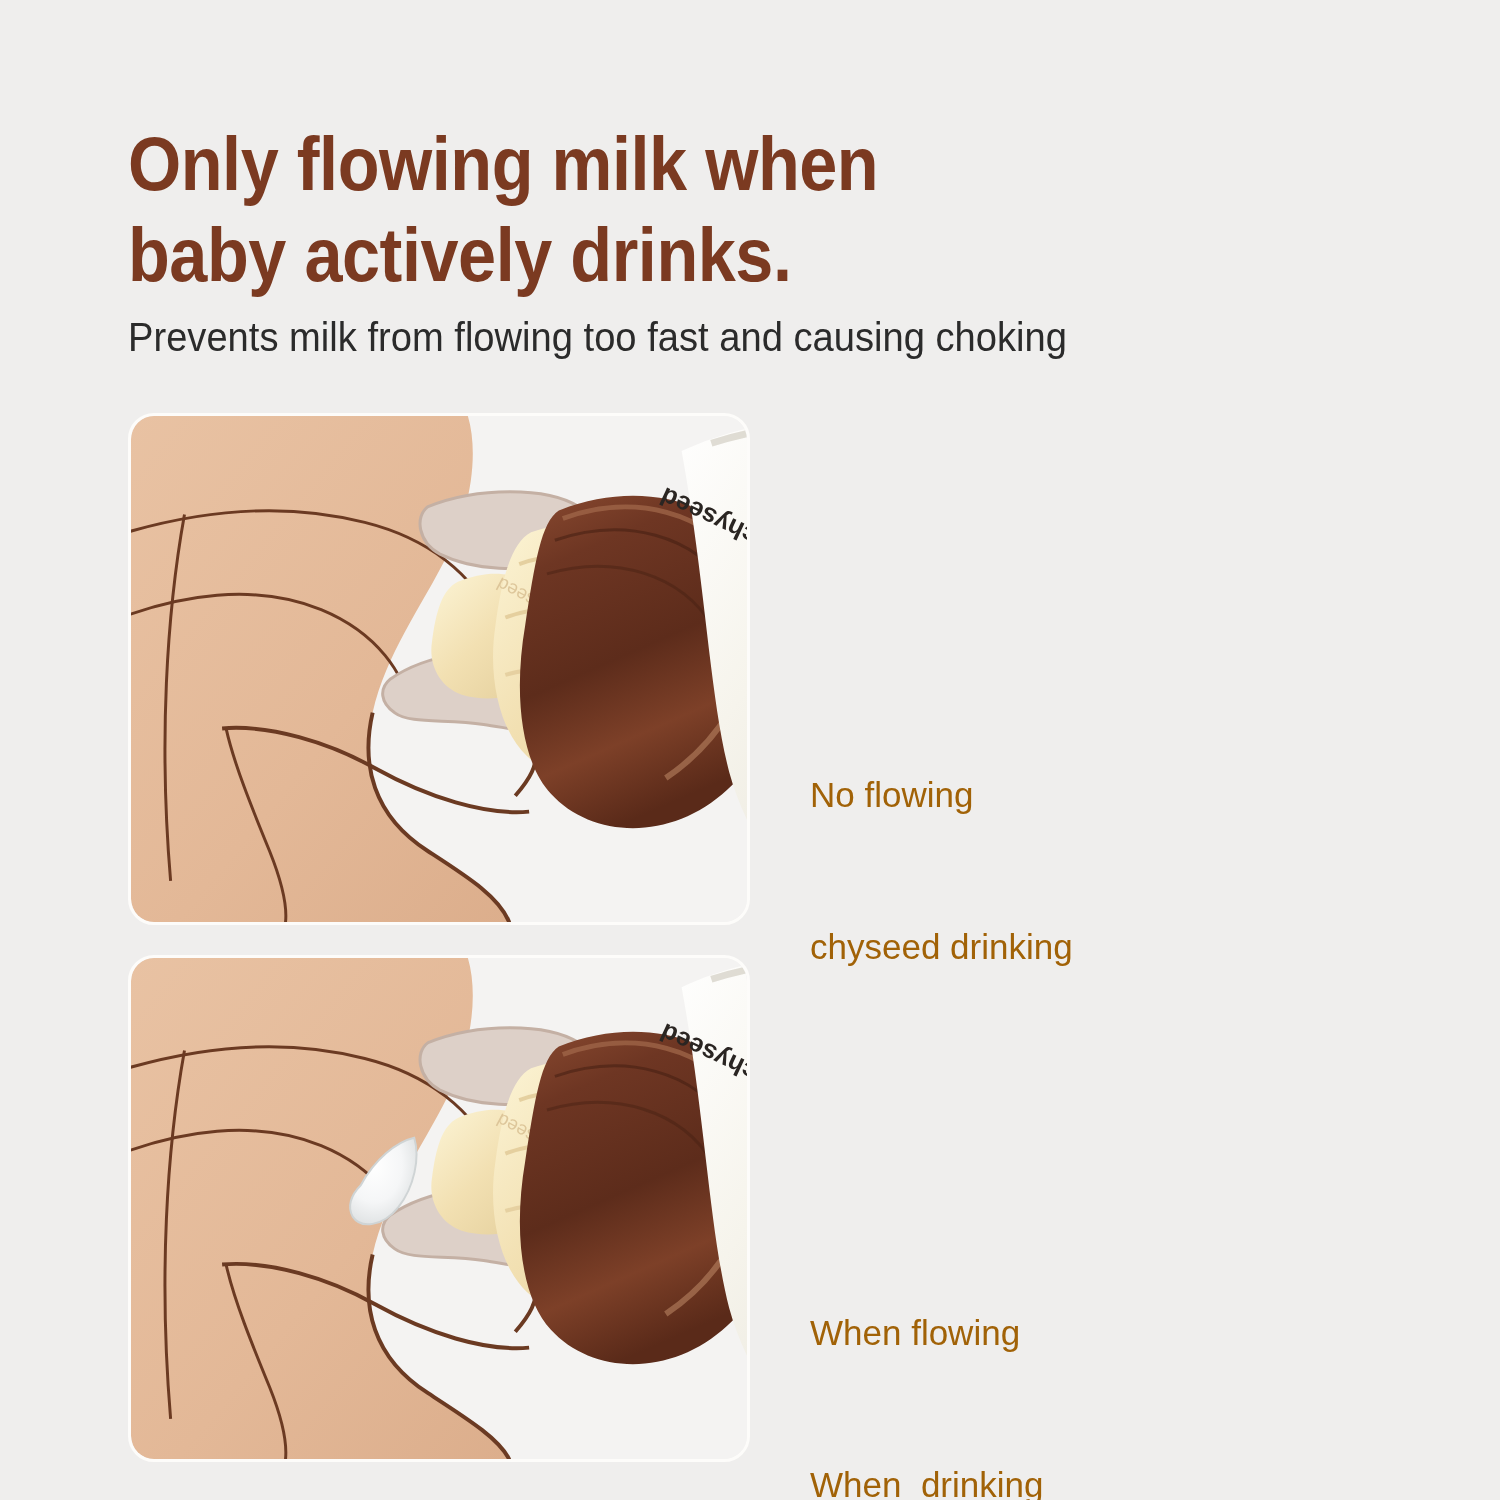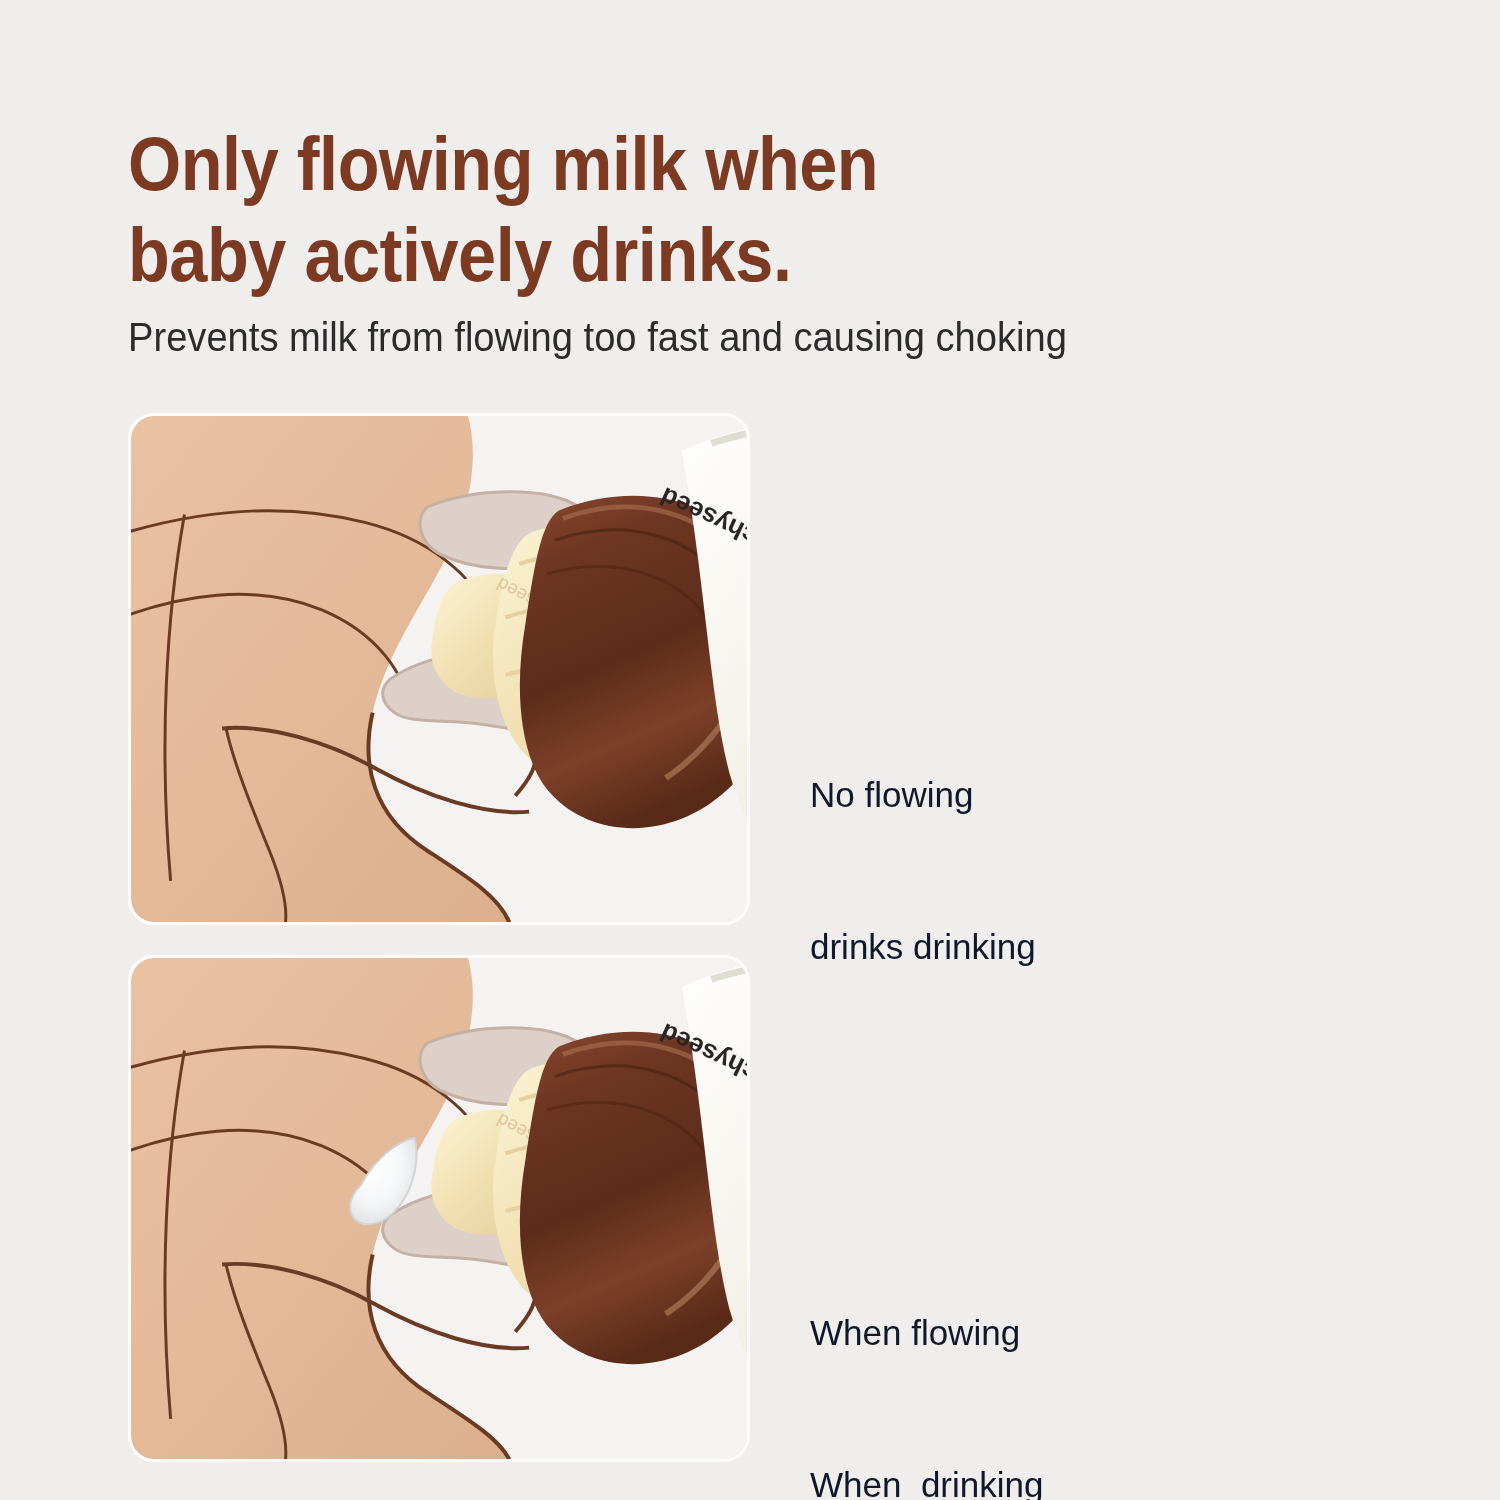--- a/index.html
+++ b/index.html
@@ -59,21 +59,21 @@
     overflow: hidden;
   }
   .panel-1 { top: 413px;  height: 512px; }
   .panel-2 { top: 955px;  height: 507px; }
   .panel svg { display: block; width: 100%; height: 100%; }
 
   
   .caption {
     position: absolute;
     left: 810px;
-    color: #0f172a;
+    color: #a16207;
     font-family: "Liberation Sans", sans-serif;
     font-size: 35px;
     font-weight: normal;
     line-height: 1.45;
     white-space: pre;
   }
   .caption-1 { top: 668px; }
   .caption-2 { top: 1206px; }
   .caption .cl { display: block; }
 </style>
@@ -185,21 +185,21 @@
                  C 584 282 580 168 556 36 Z" fill="url(#botG1)"></path>
         <path d="M 586 28 C 668 2 760 2 846 26" fill="none" stroke="#d9d6cc" stroke-width="7" opacity="0.85"></path>
         <path d="M 636 84 C 700 62 776 62 840 82" fill="none" stroke="#e6e3d8" stroke-width="5" opacity="0.6"></path>
         <text x="634" y="116" transform="rotate(205 634 116)" font-family="Liberation Sans, sans-serif" font-size="26" font-weight="600" fill="#2a2522">chyseed</text>
       </g>
     </svg>
   </div>
 
   <div class="caption caption-1">
     <span class="cl">No flowing</span>
-    <span class="cl">drinks drinking</span>
+    <span class="cl">chyseed drinking</span>
   </div>
 
   <div class="panel panel-2">
     <svg viewBox="0 0 622 507" preserveAspectRatio="xMidYMid slice">
       <defs>
         <linearGradient id="skinG2" x1="0" y1="0" x2="1" y2="1">
           <stop offset="0%" stop-color="#e9c3a4"></stop>
           <stop offset="60%" stop-color="#e3b897"></stop>
           <stop offset="100%" stop-color="#dcae8c"></stop>
         </linearGradient>

